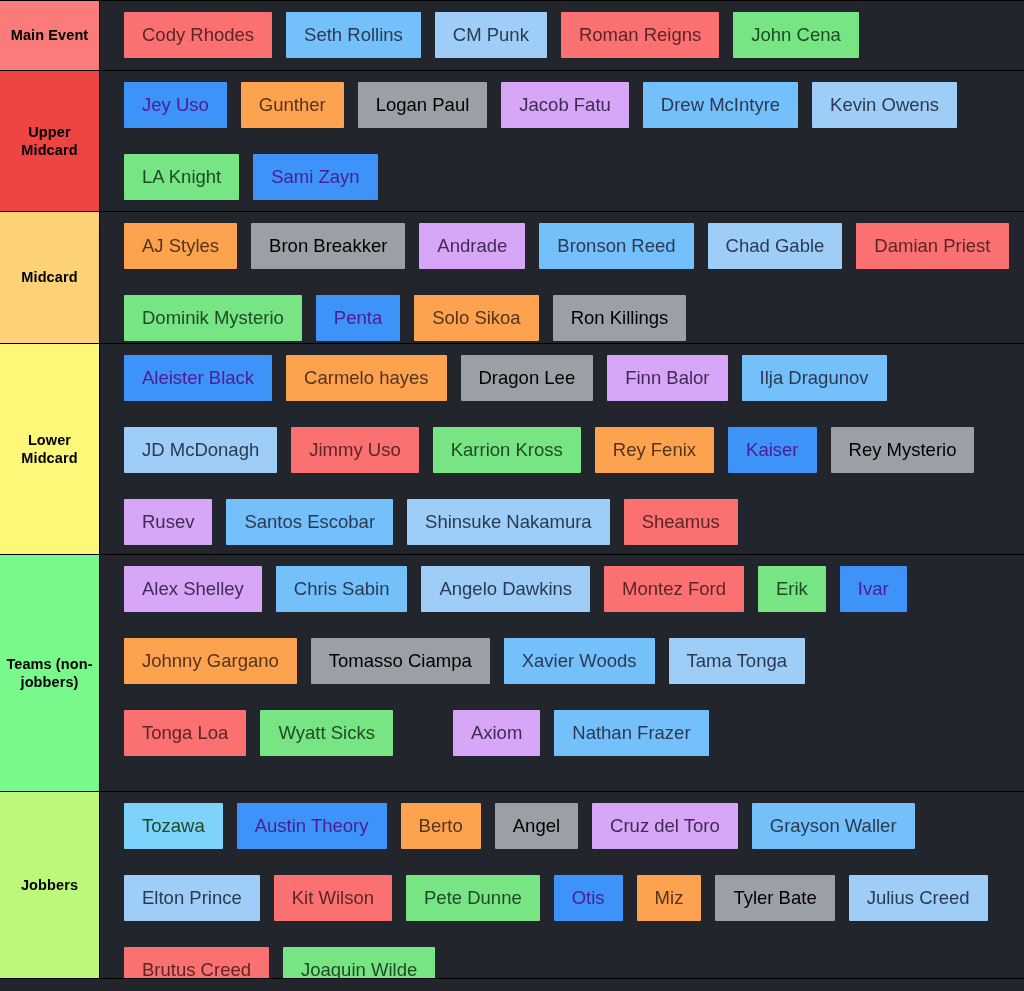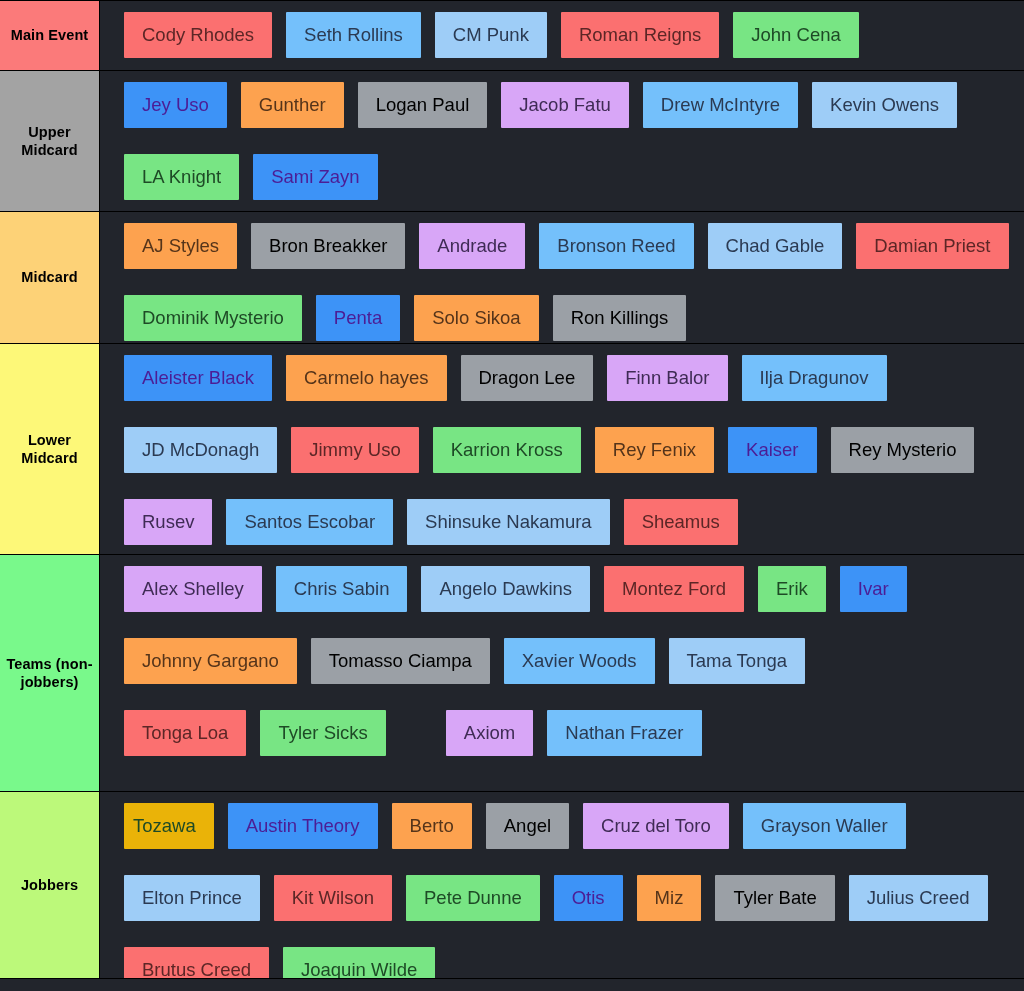--- a/index.html
+++ b/index.html
@@ -96,21 +96,21 @@
       <div class="tier-label" style="background: rgb(251, 122, 122);">Main Event</div>
       <div class="tier-items">
         <div class="chip c-red" style="background: rgb(251, 112, 112);">Cody Rhodes</div>
         <div class="chip c-light-blue" style="background: rgb(116, 192, 251);">Seth Rollins</div>
         <div class="chip c-light-blue" style="background: rgb(158, 205, 247);">CM Punk</div>
         <div class="chip c-red" style="background: rgb(251, 112, 112);">Roman Reigns</div>
         <div class="chip c-green" style="background: rgb(120, 229, 132);">John Cena</div>
       </div>
     </div>
     <div class="tier-row" style="height: 141px;">
-      <div class="tier-label" style="background: #a3a3a3;">Upper Midcard</div>
+      <div class="tier-label" style="background: #ef4444;">Upper Midcard</div>
       <div class="tier-items">
         <div class="chip c-blue" style="background: rgb(61, 147, 247);">Jey Uso</div>
         <div class="chip c-orange" style="background: rgb(253, 162, 79);">Gunther</div>
         <div class="chip c-gray" style="background: rgb(155, 160, 166);">Logan Paul</div>
         <div class="chip c-purple" style="background: rgb(216, 166, 247);">Jacob Fatu</div>
         <div class="chip c-light-blue" style="background: rgb(116, 192, 251);">Drew McIntyre</div>
         <div class="chip c-light-blue" style="background: rgb(158, 205, 247);">Kevin Owens</div>
         <div class="rowbreak"></div>
         <div class="chip c-green" style="background: rgb(120, 229, 132);">LA Knight</div>
         <div class="chip c-blue" style="background: rgb(61, 147, 247);">Sami Zayn</div>
@@ -163,29 +163,29 @@
         <div class="chip c-red" style="background: rgb(251, 112, 112);">Montez Ford</div>
         <div class="chip c-green" style="background: rgb(120, 229, 132);">Erik</div>
         <div class="chip c-blue" style="background: rgb(61, 147, 247);">Ivar</div>
         <div class="rowbreak"></div>
         <div class="chip c-orange" style="background: rgb(253, 162, 79);">Johnny Gargano</div>
         <div class="chip c-gray" style="background: rgb(155, 160, 166);">Tomasso Ciampa</div>
         <div class="chip c-light-blue" style="background: rgb(116, 192, 251);">Xavier Woods</div>
         <div class="chip c-light-blue" style="background: rgb(158, 205, 247);">Tama Tonga</div>
         <div class="rowbreak"></div>
         <div class="chip c-red" style="background: rgb(251, 112, 112);">Tonga Loa</div>
-        <div class="chip c-green" style="background: rgb(120, 229, 132);">Tyler Sicks</div>
+        <div class="chip c-green" style="background: rgb(120, 229, 132);">Wyatt Sicks</div>
         <div class="chip c-purple" style="background: rgb(216, 166, 247); margin-left: 46px;">Axiom</div>
         <div class="chip c-light-blue" style="background: rgb(116, 192, 251);">Nathan Frazer</div>
       </div>
     </div>
     <div class="tier-row" style="height: 187px;">
       <div class="tier-label" style="background: rgb(188, 249, 122);">Jobbers</div>
       <div class="tier-items">
-        <div class="chip c-green" style="background: #eab308; padding-left: 9px;">Tozawa</div>
+        <div class="chip c-green" style="background: #7dd3fc;">Tozawa</div>
         <div class="chip c-blue" style="background: rgb(61, 147, 247);">Austin Theory</div>
         <div class="chip c-orange" style="background: rgb(253, 162, 79);">Berto</div>
         <div class="chip c-gray" style="background: rgb(155, 160, 166);">Angel</div>
         <div class="chip c-purple" style="background: rgb(216, 166, 247);">Cruz del Toro</div>
         <div class="chip c-light-blue" style="background: rgb(116, 192, 251);">Grayson Waller</div>
         <div class="rowbreak"></div>
         <div class="chip c-light-blue" style="background: rgb(158, 205, 247);">Elton Prince</div>
         <div class="chip c-red" style="background: rgb(251, 112, 112);">Kit Wilson</div>
         <div class="chip c-green" style="background: rgb(120, 229, 132);">Pete Dunne</div>
         <div class="chip c-blue" style="background: rgb(61, 147, 247);">Otis</div>

